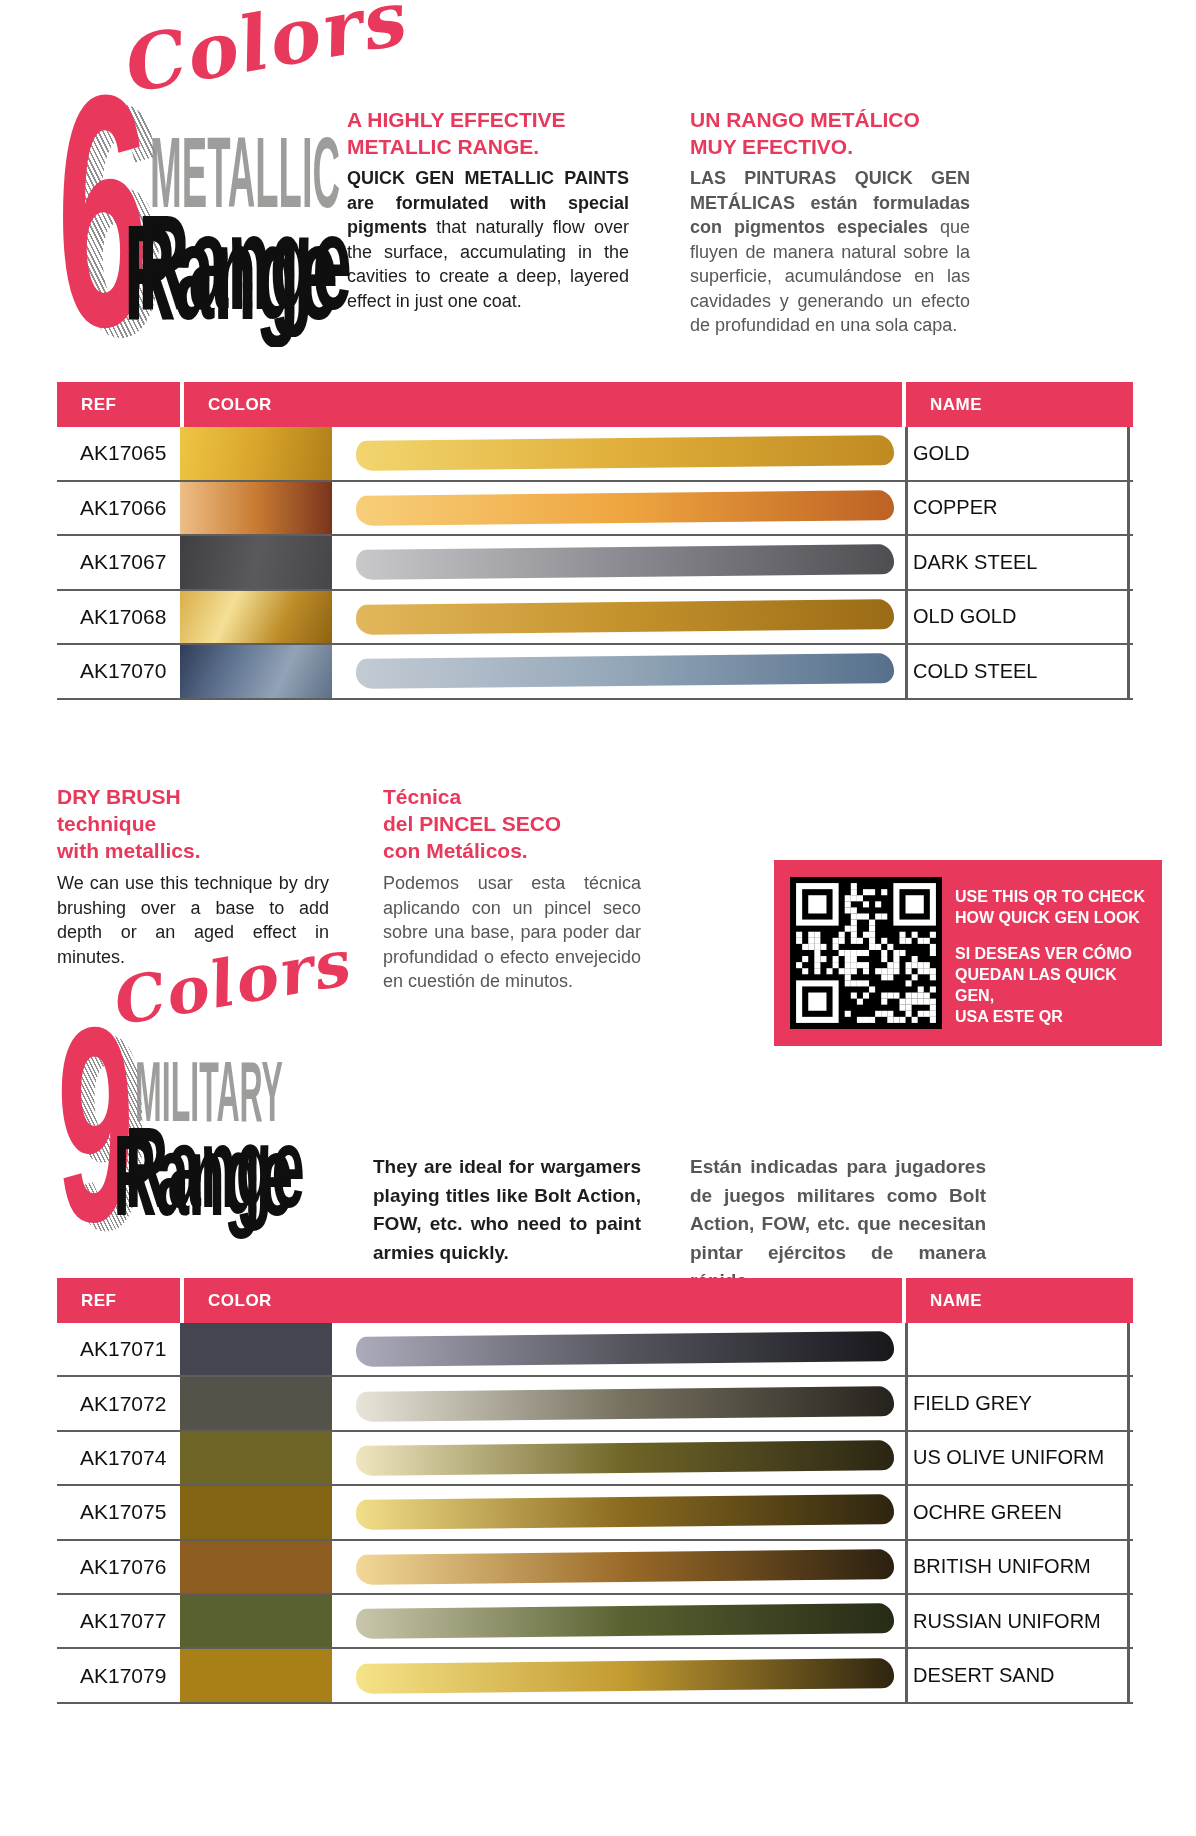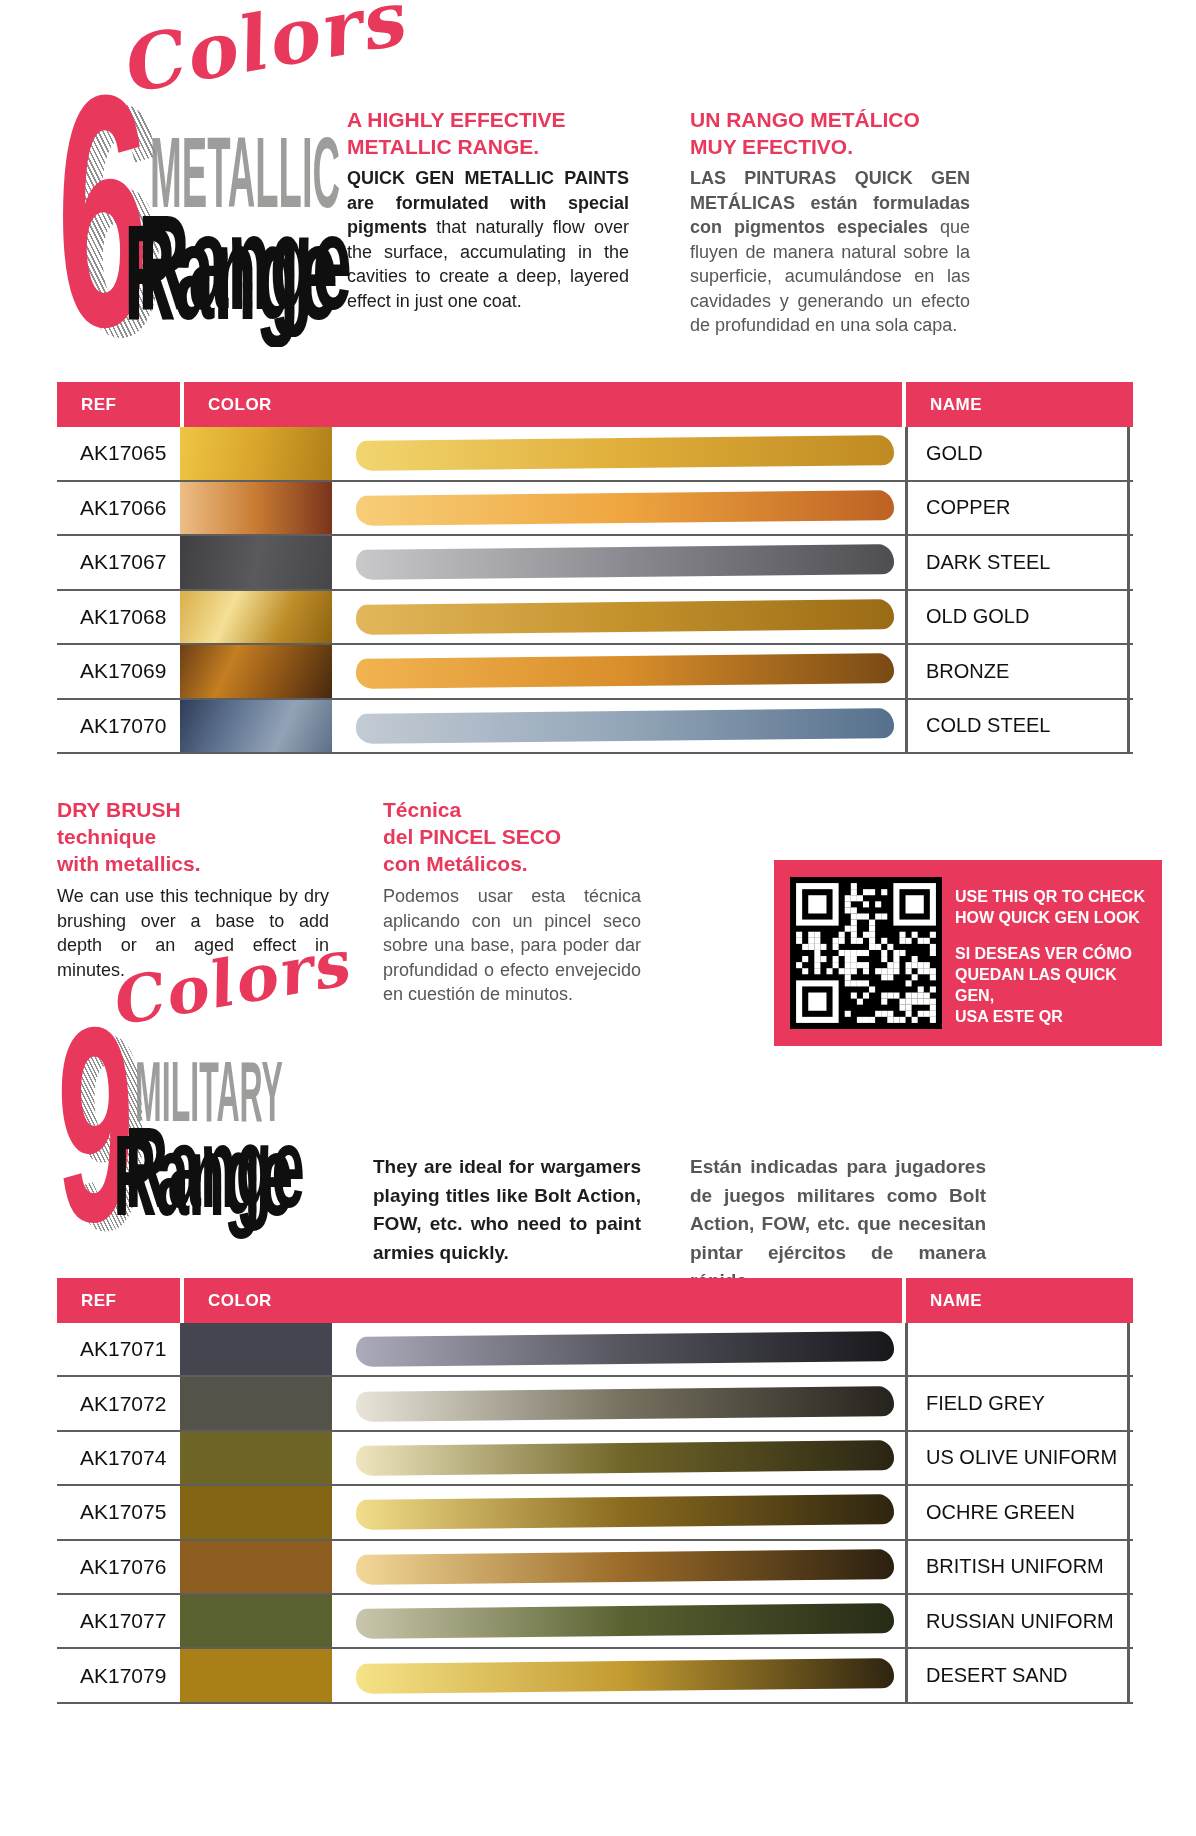--- a/index.html
+++ b/index.html
@@ -39,31 +39,31 @@
   .ptable{position:absolute;width:1076px;}
   .thead{display:grid;grid-template-columns:123px 718px 1fr;column-gap:4px;height:45px;}
   .th{background:var(--accent);color:#fff;font-weight:bold;font-size:17px;display:flex;align-items:center;
       padding-left:24px;letter-spacing:0.5px;}
   .trow{display:grid;grid-template-columns:123px 152px 573px 1fr;border-bottom:2.5px solid var(--line);}
   .cell-ref{display:flex;align-items:center;padding-left:23px;font-size:21px;color:#111;}
   .swatch{height:100%;}
   .stroke-cell{display:flex;align-items:center;}
   .stroke{width:538px;height:30px;margin-left:24px;transform:rotate(-0.6deg);
           border-radius:14px 20px 16px 22px / 18px 24px 16px 20px;}
-  .cell-name{display:flex;align-items:center;padding-left:21px;font-size:20px;color:#111;}
+  .cell-name{display:flex;align-items:center;padding-left:8px;font-size:20px;color:#111;}
   .vline{position:absolute;width:2.5px;background:var(--line);top:45px;bottom:0;}
   .vline.v1{left:848px;}
   .vline.v2{left:1070px;}
   .table-metallic{left:57px;top:382px;}
   .table-metallic .trow{height:52.5px;}
   .table-military{left:57px;top:1278px;}
   .table-military .trow{height:52.4px;}
 
   
-  .dry{position:absolute;top:783px;margin-top:13px;}
+  .dry{position:absolute;top:783px;}
   .dry h3{margin:0 0 7px 0;font-size:21px;line-height:27px;font-weight:bold;color:var(--accent);white-space:pre-line;}
   .dry p{margin:0;font-size:18px;line-height:24.5px;text-align:justify;}
   .dry-en{left:57px;width:272px;}
   .dry-es{left:383px;width:258px;}
   .dry-es p{color:var(--gray);}
 
   
   .qr-block{position:absolute;left:774px;top:860px;width:388px;height:186px;background:var(--accent);}
   .qr-code{position:absolute;left:16px;top:17px;width:152px;height:152px;display:block;}
   .qr-text{position:absolute;left:181px;top:26px;right:14px;color:#fff;font-weight:bold;
@@ -138,28 +138,20 @@
 
   <div class="trow">
     <div class="cell-ref">AK17068</div>
     <div class="swatch" style="background: linear-gradient(115deg, rgb(217, 174, 74), rgb(244, 224, 150), rgb(190, 142, 42), rgb(143, 98, 16));"></div>
     <div class="stroke-cell">
       <div class="stroke" style="background: linear-gradient(90deg, rgb(226, 183, 92), rgb(196, 146, 44), rgb(154, 107, 22));"></div>
     </div>
     <div class="cell-name">OLD GOLD</div>
   </div>
 
-  <div class="trow">
-    <div class="cell-ref">AK17069</div>
-    <div class="swatch" style="background: linear-gradient(115deg, rgb(107, 62, 20), rgb(197, 127, 33), rgb(138, 82, 22), rgb(70, 41, 15));"></div>
-    <div class="stroke-cell">
-      <div class="stroke" style="background: linear-gradient(90deg, rgb(242, 180, 80), rgb(217, 142, 42), rgb(122, 74, 20));"></div>
-    </div>
-    <div class="cell-name">BRONZE</div>
-  </div>
 
   <div class="trow">
     <div class="cell-ref">AK17070</div>
     <div class="swatch" style="background: linear-gradient(115deg, rgb(46, 60, 88), rgb(95, 115, 144), rgb(147, 163, 183), rgb(94, 112, 134));"></div>
     <div class="stroke-cell">
       <div class="stroke" style="background: linear-gradient(90deg, rgb(195, 203, 212), rgb(147, 166, 184), rgb(86, 112, 140));"></div>
     </div>
     <div class="cell-name">COLD STEEL</div>
   </div>
 </div>

